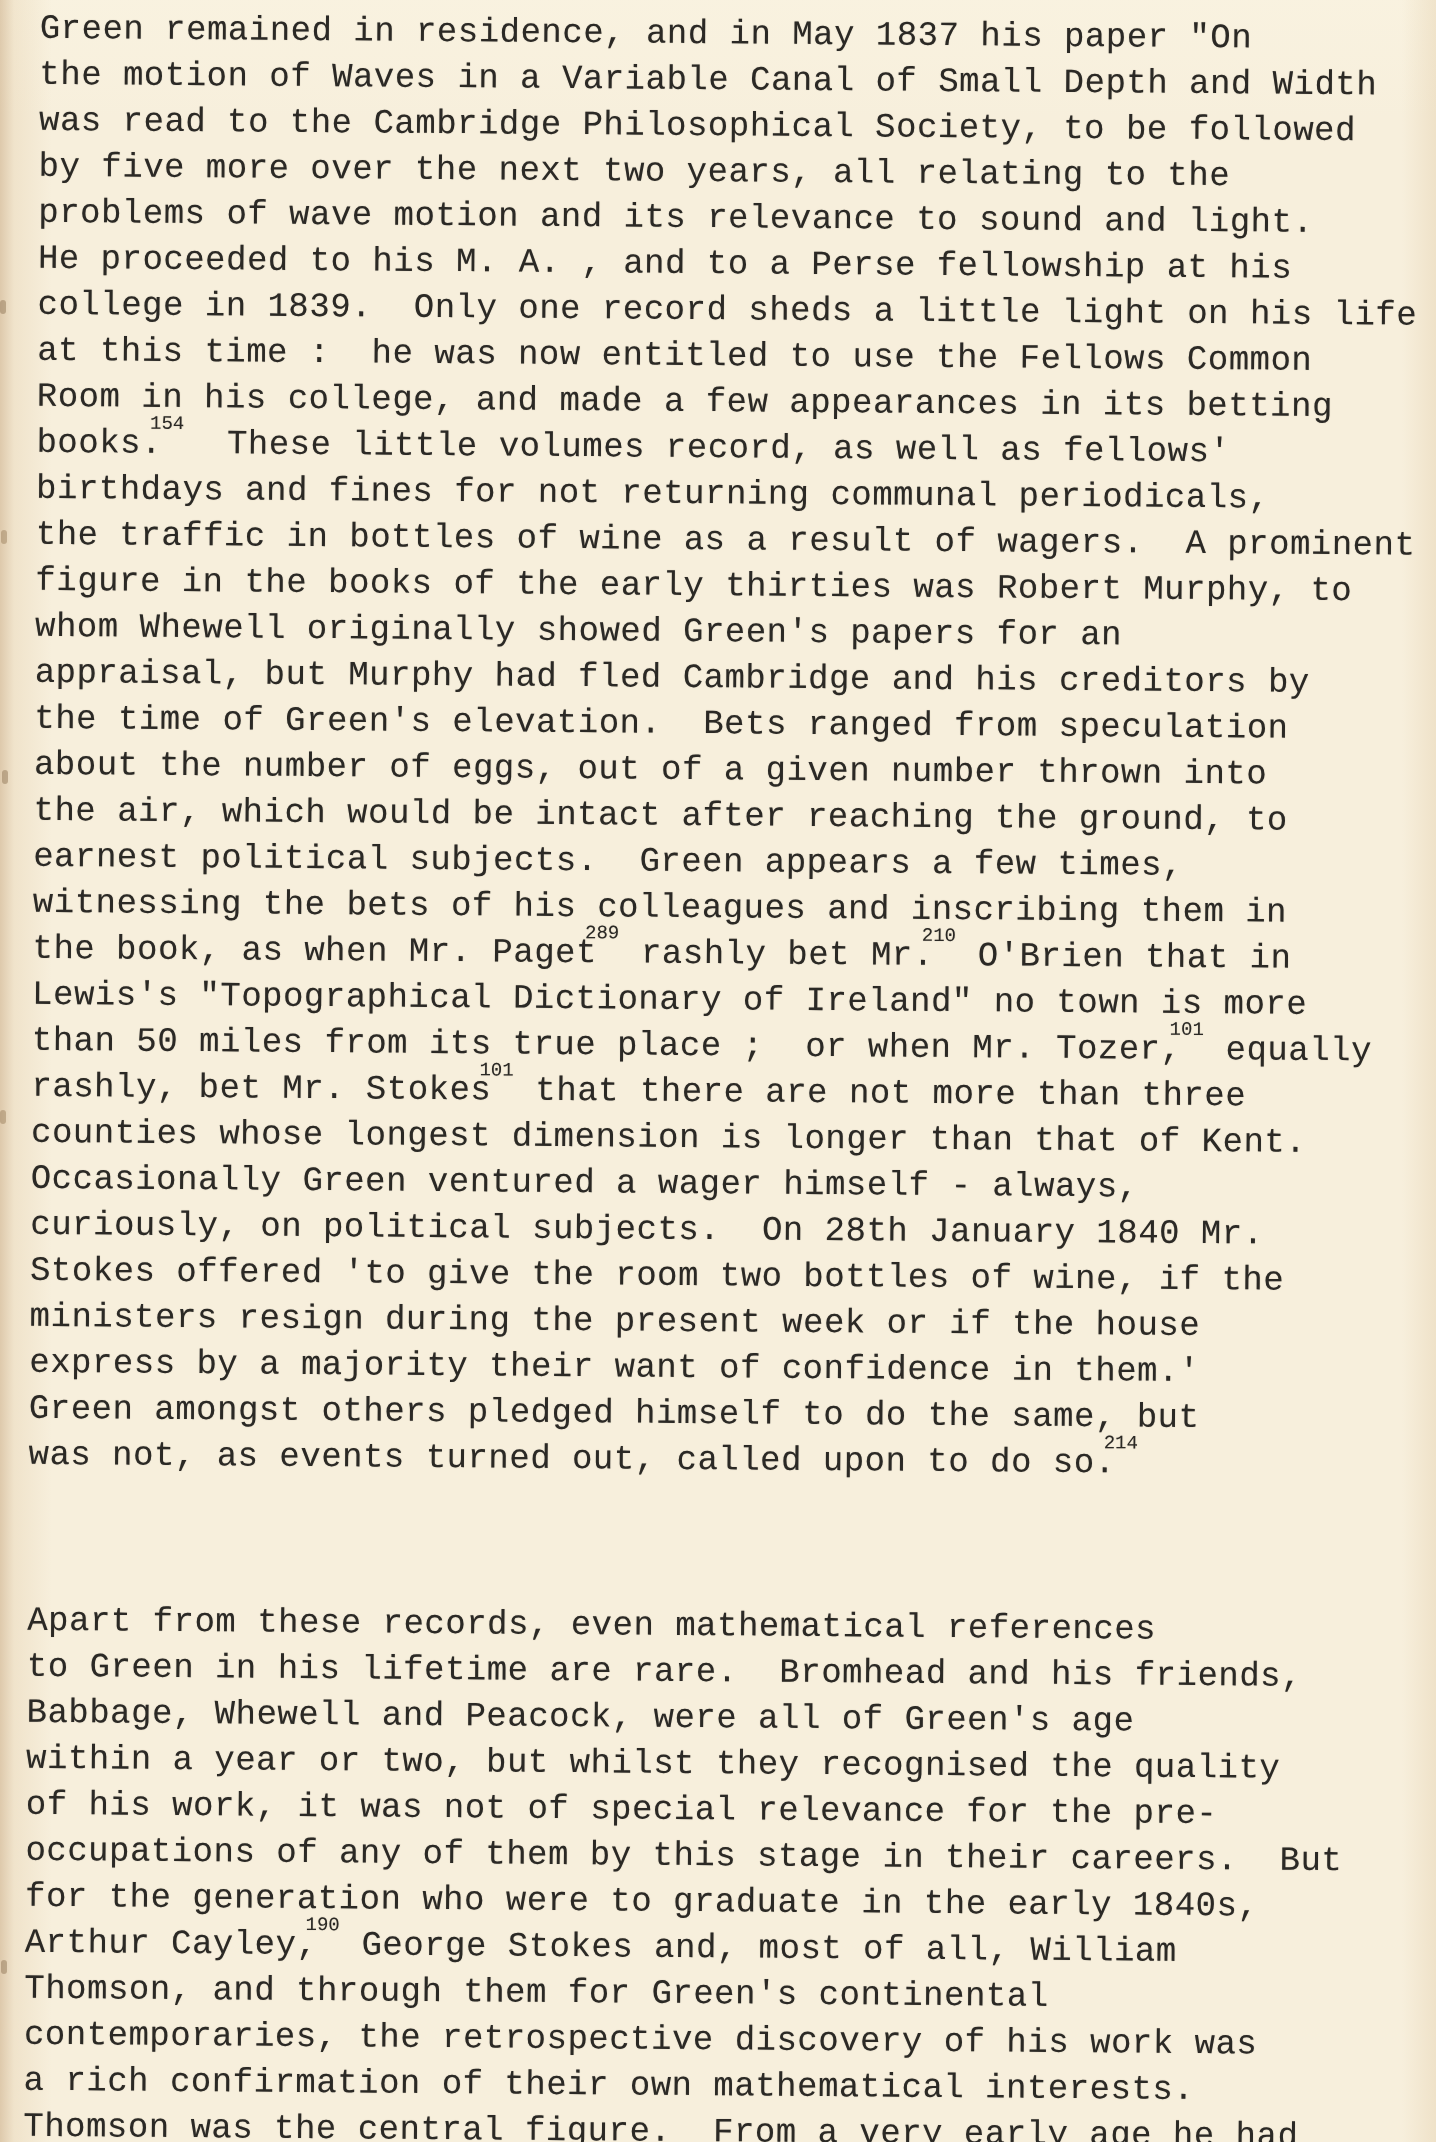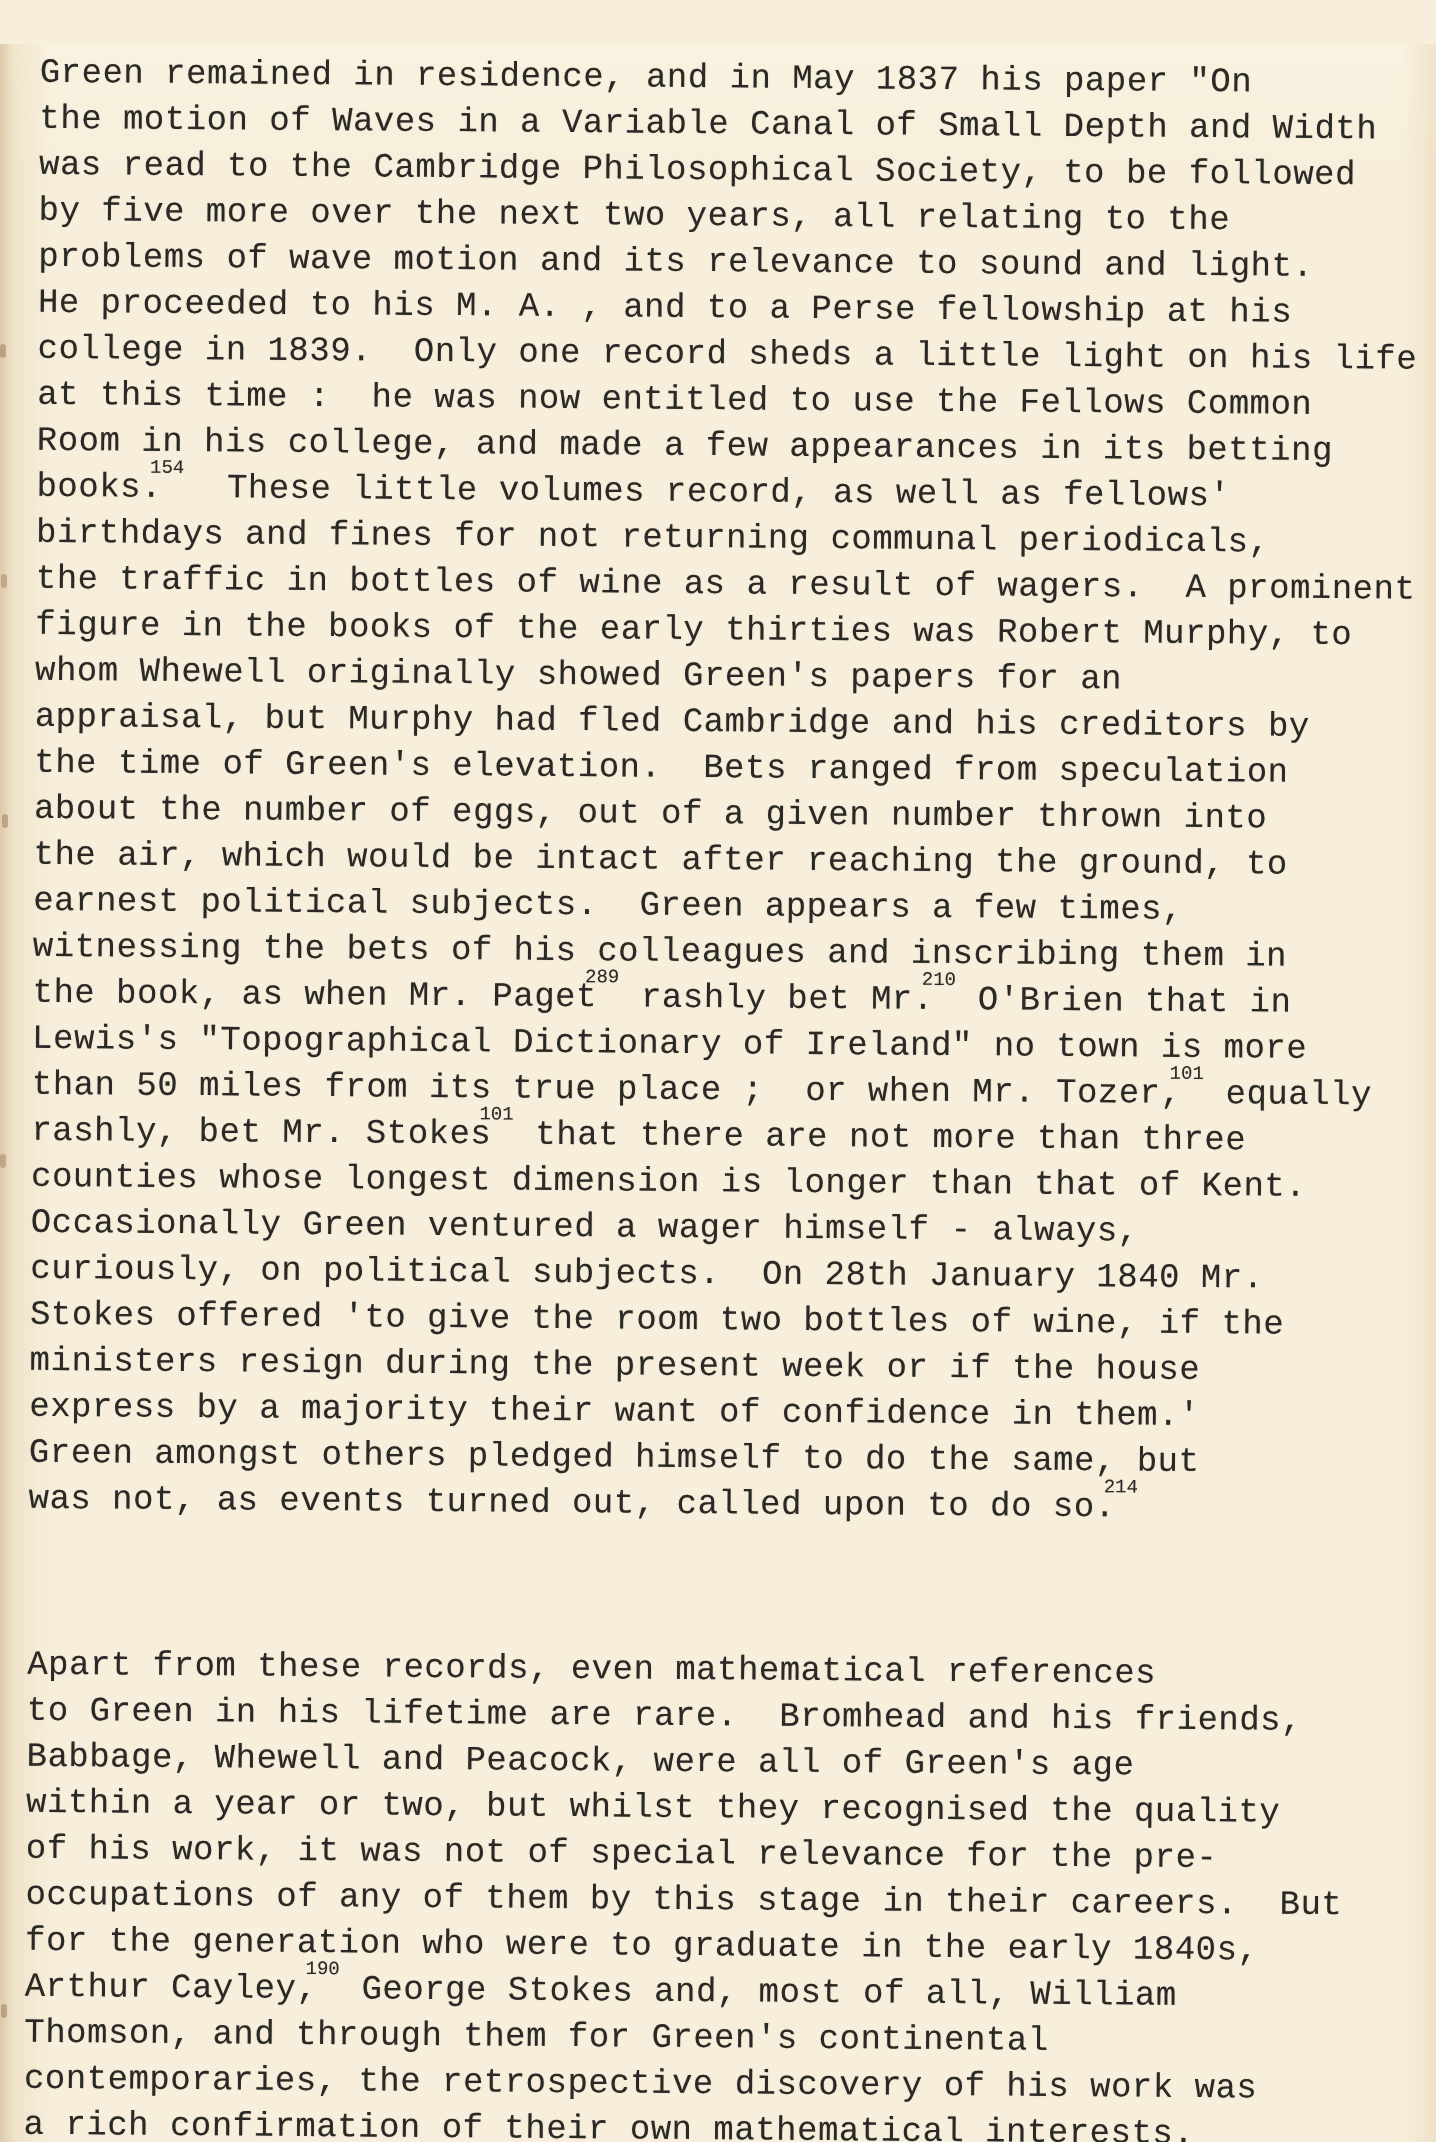--- a/index.html
+++ b/index.html
@@ -9,21 +9,20 @@
     background: #f7efdc;
     position: relative;
   }
   .scan {
     position: absolute; inset: 0;
     background:
       linear-gradient(90deg, rgba(201,170,132,0.55) 0px, rgba(224,200,163,0.30) 14px, rgba(244,234,212,0.0) 52px),
       linear-gradient(270deg, rgba(224,201,164,0.35) 0px, rgba(245,236,215,0.0) 34px),
       linear-gradient(180deg, rgba(250,244,226,0.6) 0px, rgba(246,238,219,0.0) 120px),
       #f7efdc;
-    margin-top: 44px;
   }
   .specks {
     position: absolute; left: 0; top: 300px;
     width: 6px; height: 14px; border-radius: 3px;
     background: #8a6f4e; opacity: .45;
     box-shadow: 1px 230px 0 #967a55, 2px 470px 0 #8a6f4e,
                 0 810px 0 #967a55, 1px 1660px 0 #8a6f4e;
   }
   .sheet {
     position: absolute; top: 0; left: 0; width: 1436px;

